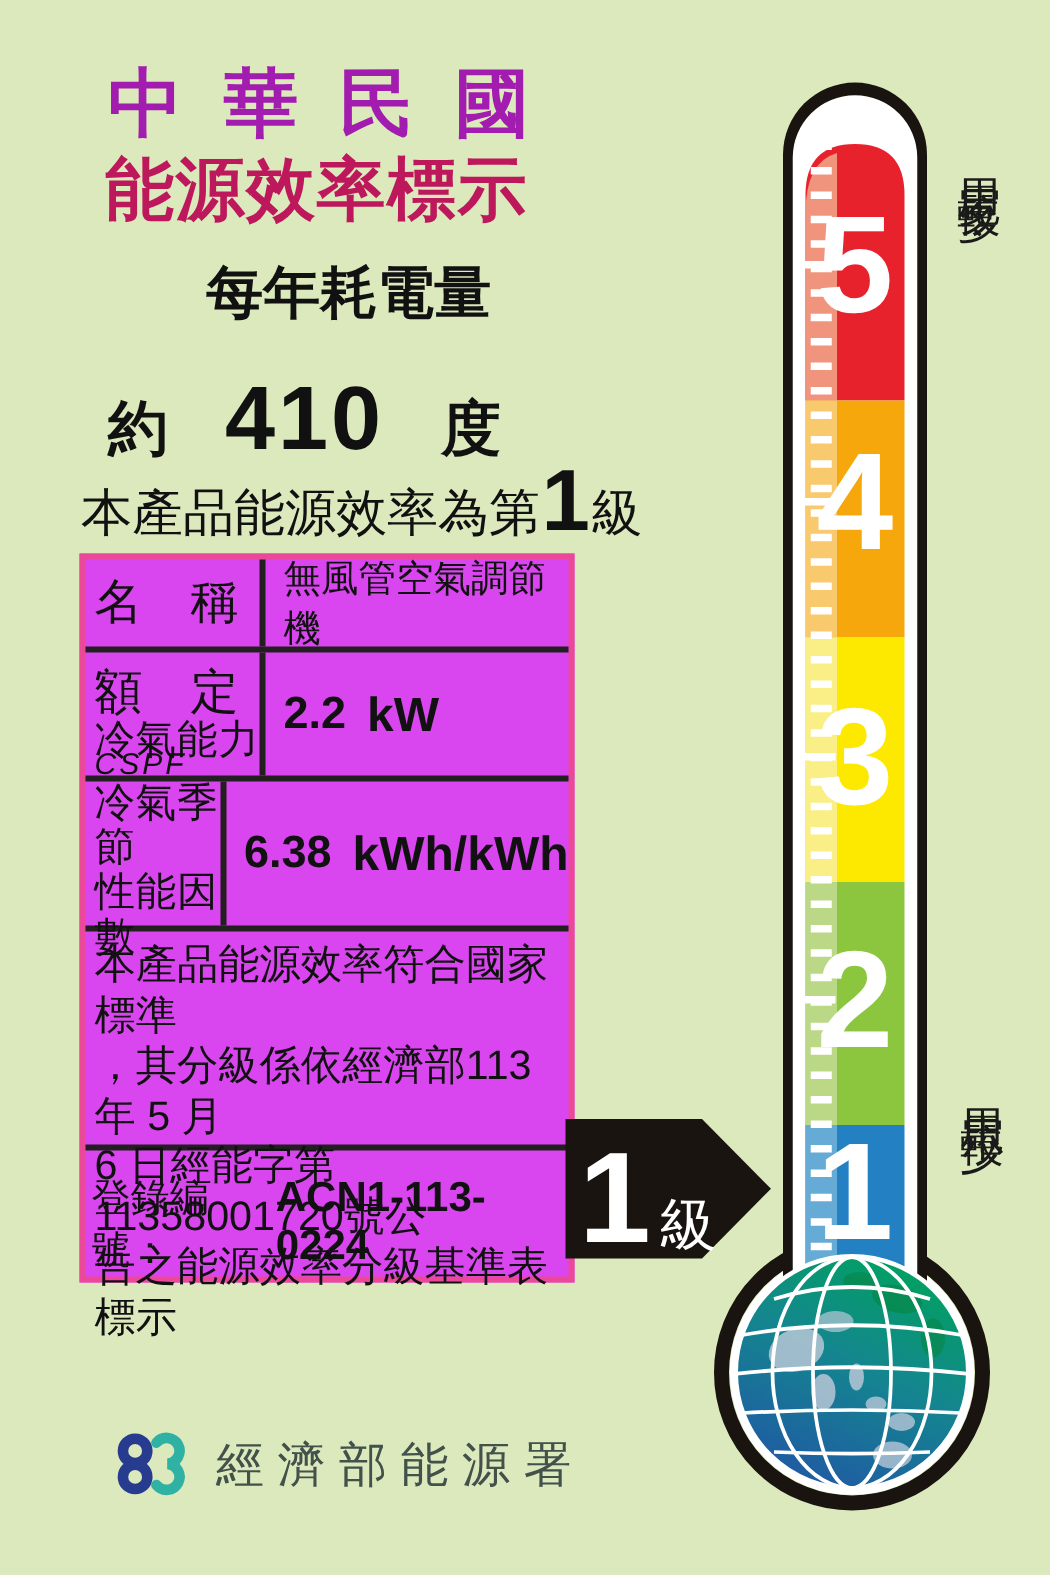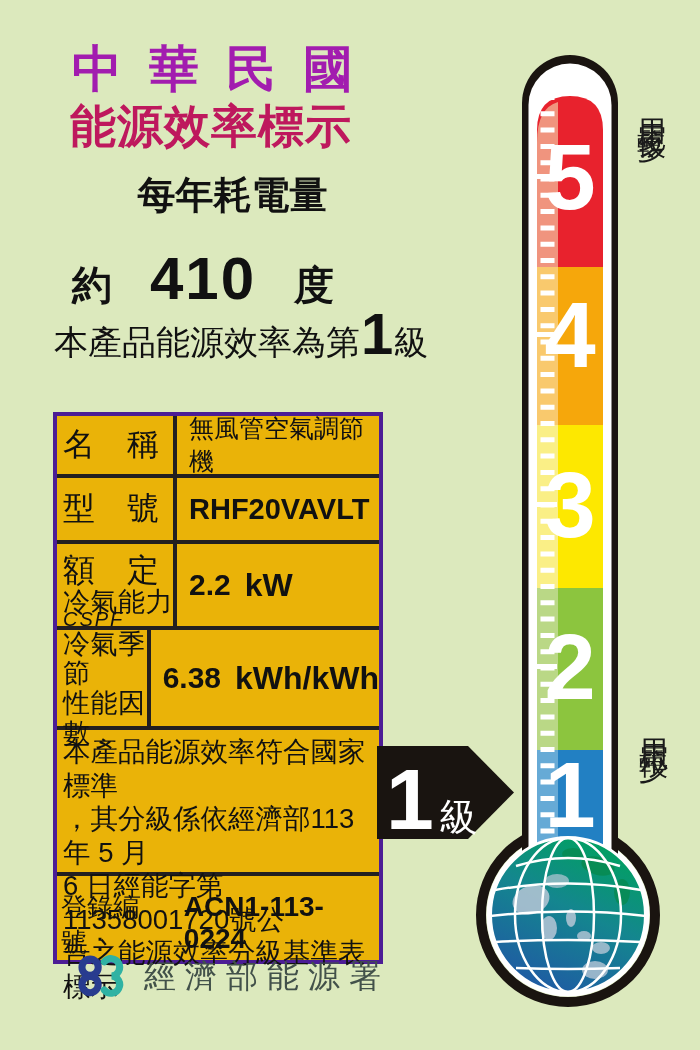--- a/index.html
+++ b/index.html
@@ -16,21 +16,21 @@
   .subtitle{left:55px;top:170px;width:355px;text-align:center;font-size:38px;font-weight:bold;}
   
   .consumption{left:72px;top:244px;width:262px;display:flex;justify-content:space-between;align-items:baseline;}
   .consumption .cjk{font-size:40px;font-weight:bold;}
   .consumption .num{font-size:60px;font-weight:bold;letter-spacing:2px;}
   
   .grade-statement{left:54px;top:300px;display:flex;align-items:baseline;white-space:nowrap;}
   .grade-statement .txt{font-size:34px;}
   .grade-statement .big{font-size:58px;font-weight:bold;margin:0 1px;}
   
-  .spec-table{left:53px;top:412px;width:322px;background:#eab308;border:4px solid #4c1d95;}
+  .spec-table{left:53px;top:369px;width:322px;background:#d946ef;border:4px solid #ec4899;}
   .spec-row{display:flex;border-top:4px solid #231f20;}
   .spec-row:first-child{border-top:none;}
   .cell-label{width:110px;border-right:4px solid #231f20;display:flex;flex-direction:column;justify-content:center;padding-left:6px;font-size:32px;line-height:1.1;}
   .cell-value{flex:1;display:flex;align-items:center;padding-left:12px;gap:14px;}
   .r1{height:58px;} .r2{height:62px;} .r3{height:82px;} .r4{height:96px;}
   .r5{height:142px;} .r6{height:84px;}
   .v-name{font-size:25px;letter-spacing:0px;}
   .v-model{font-size:29px;font-weight:bold;}
   .v-num{font-size:30px;font-weight:bold;}
   .v-unit{font-size:32px;font-weight:bold;}
@@ -73,28 +73,20 @@
   <span class="txt">級</span>
 </div>
 
 <div class="abs spec-table">
   <div class="spec-row r1">
     <div class="cell-label">
         <span>名　稱</span>
       </div>
     <div class="cell-value">
         <span class="v-name">無風管空氣調節機</span>
-      </div>
-  </div>
-  <div class="spec-row r2">
-    <div class="cell-label">
-        <span>型　號</span>
-      </div>
-    <div class="cell-value">
-        <span class="v-model">RHF20VAVLT</span>
       </div>
   </div>
   <div class="spec-row r3">
     <div class="cell-label">
       <span>額　定</span>
       <span class="lbl-small">冷氣能力</span>
     </div>
     <div class="cell-value">
       <span class="v-num">2.2</span>
       <span class="v-unit">kW</span>

